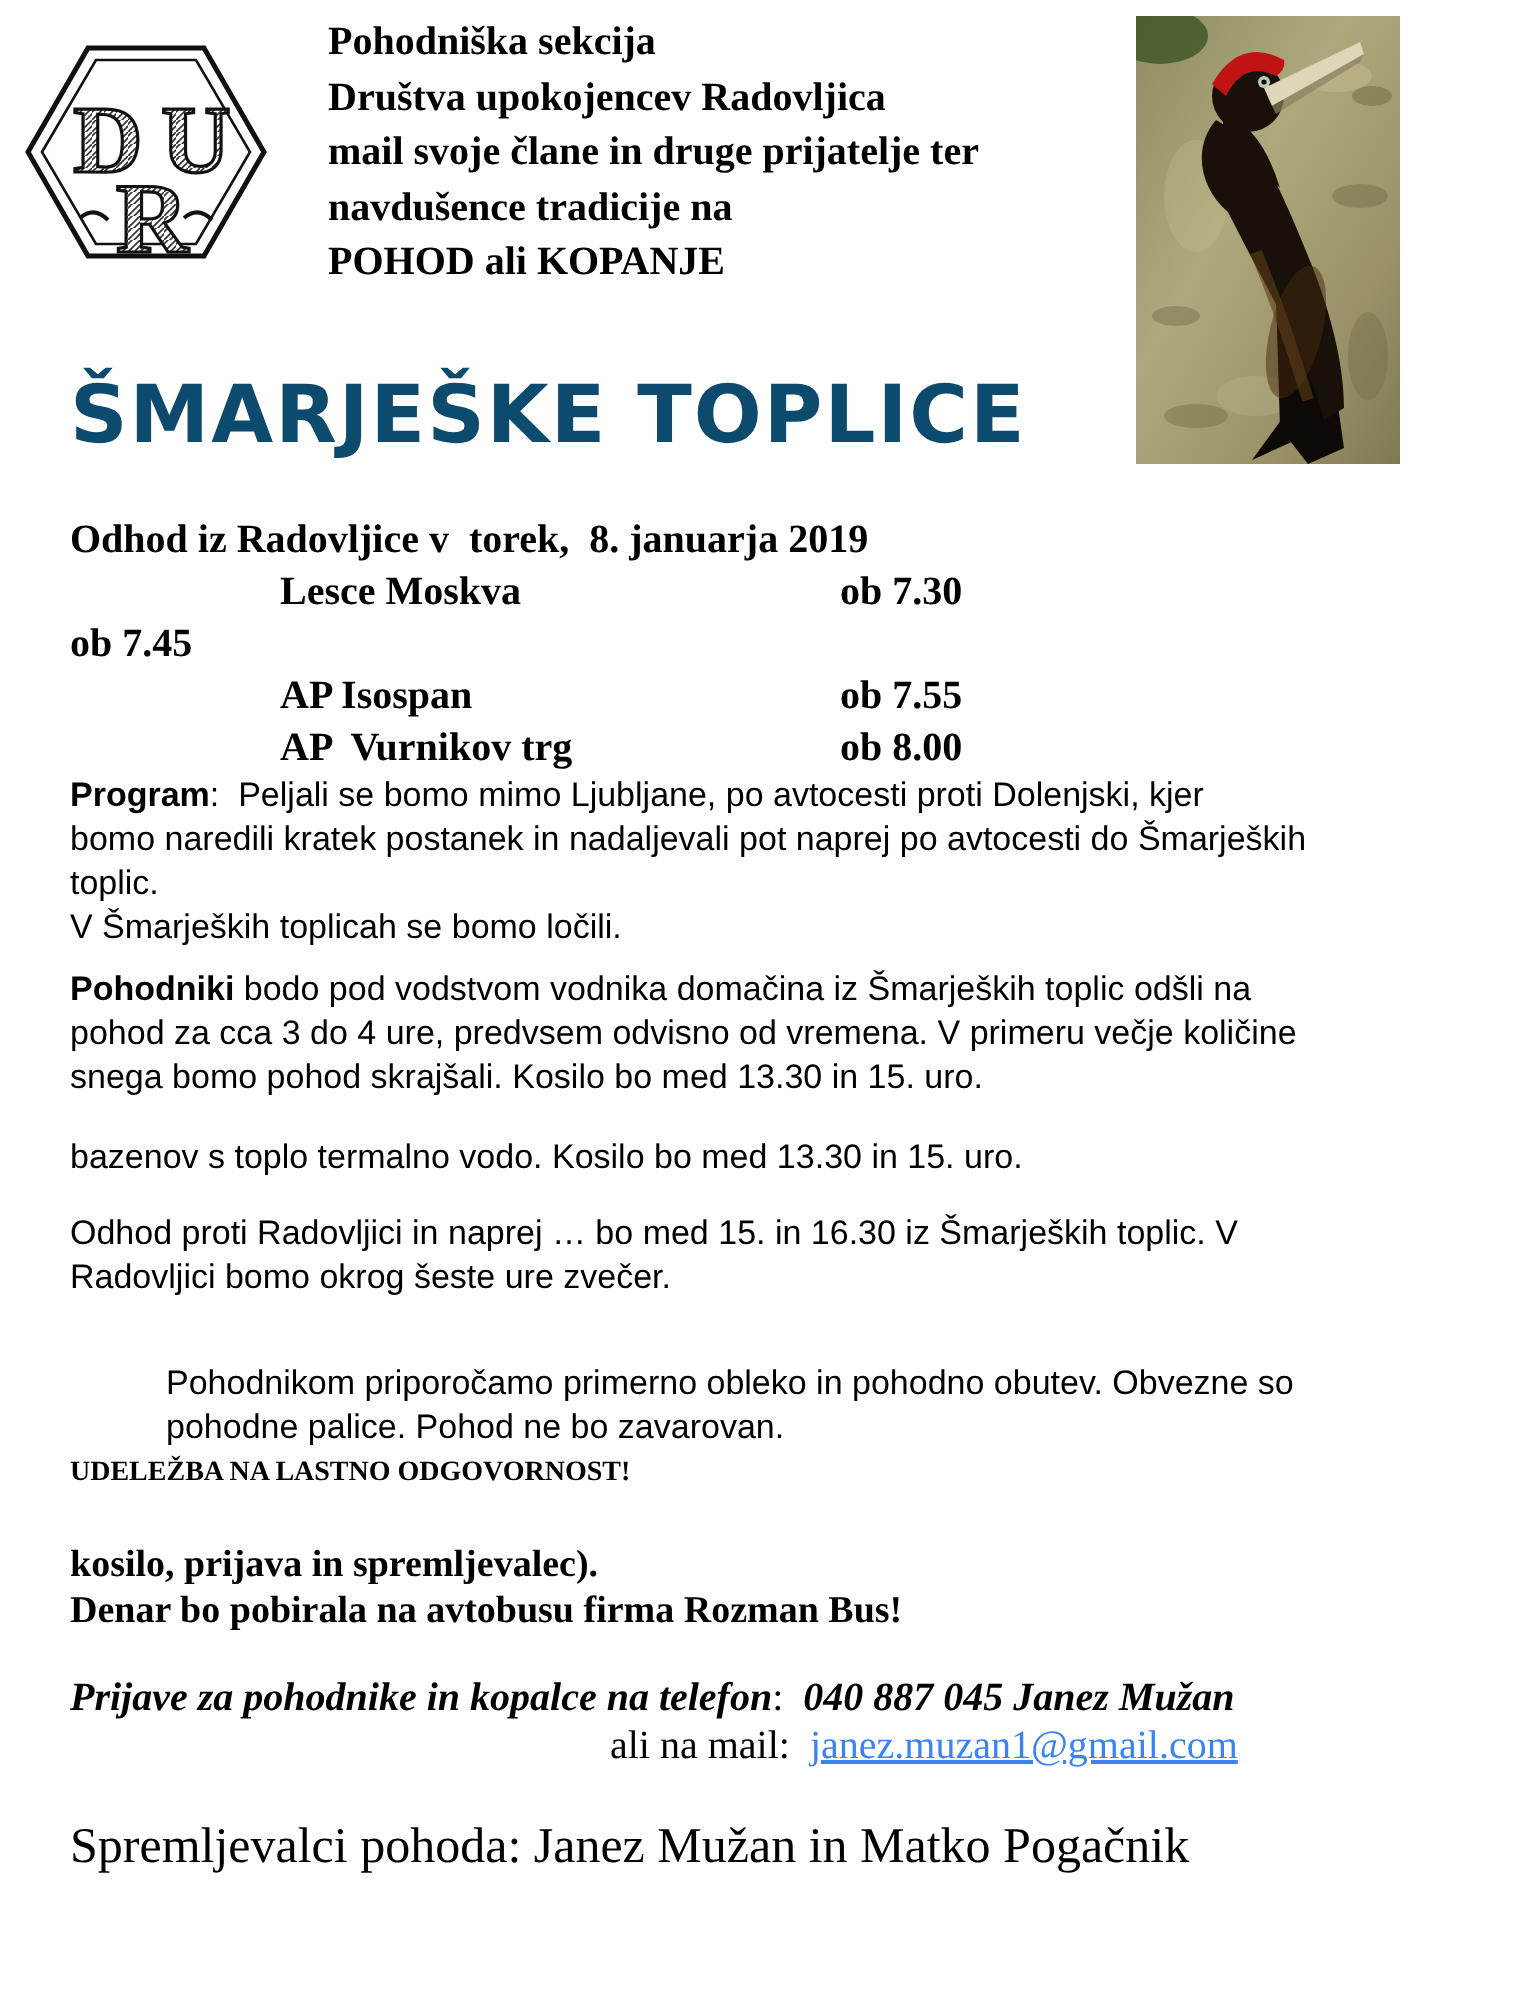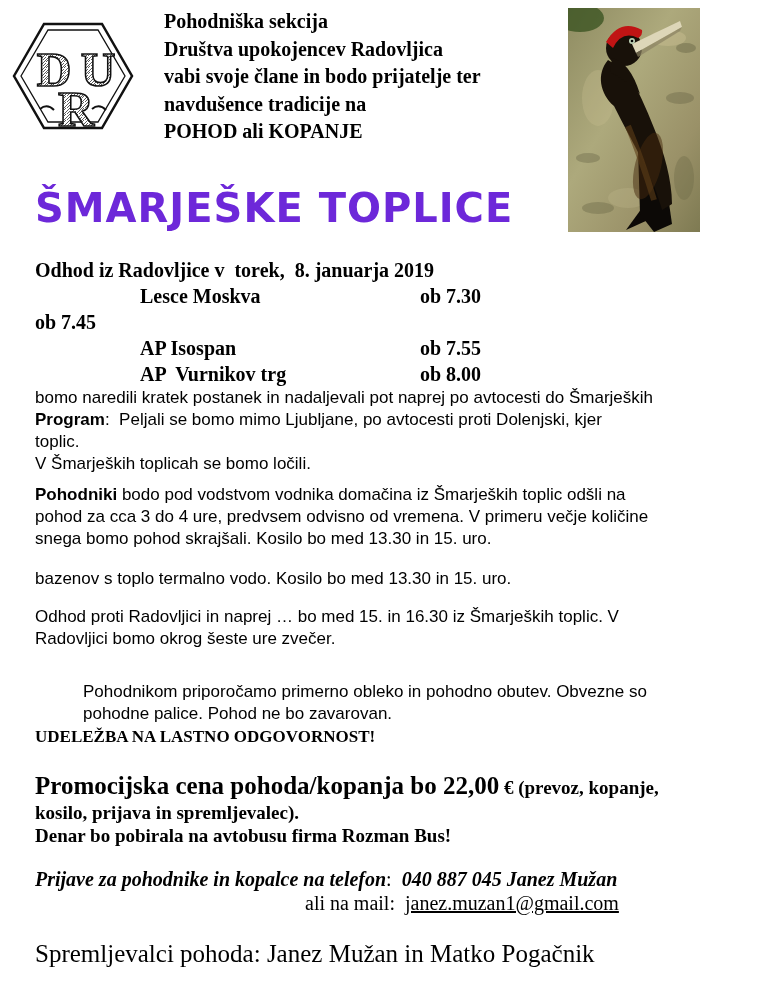--- a/index.html
+++ b/index.html
@@ -17,47 +17,47 @@
     font-weight:bold;font-size:20px;line-height:27.5px;
   }
   .bird{position:absolute;left:568px;top:8px;width:132px;height:224px;}
 
   
   .content{position:absolute;left:35px;top:183px;width:700px;}
 
   .title{
     font-family:"DejaVu Sans","Liberation Sans",sans-serif;
     font-weight:bold;font-size:40px;line-height:50px;letter-spacing:1px;
-    color:#6d28d9;margin:0;
+    color:#0c4a6e;margin:0;
   }
 
   .departure{margin-top:24px;font-weight:bold;font-size:20px;line-height:26px;}
   .dep-row{display:flex;}
   .dep-place{padding-left:105px;flex:0 0 385px;box-sizing:border-box;}
   .dep-time{flex:0 0 auto;}
 
   .sans{font-family:"Liberation Sans","DejaVu Sans",sans-serif;font-size:17px;line-height:22px;}
   .sans .line{white-space:nowrap;}
   .para-program{margin-top:0px;}
   .para-pohodniki{margin-top:9px;}
   .para-kopalci{margin-top:18px;}
   .para-odhod{margin-top:16px;}
   .para-oprema{margin-top:31px;margin-left:48px;}
 
-  .warning{font-family:"Liberation Serif",serif;font-weight:bold;font-size:17px;line-height:20px;margin-top:2px;}
+  .warning{font-family:"Liberation Serif",serif;font-weight:bold;font-size:14px;line-height:20px;margin-top:2px;}
 
   .price{margin-top:24px;font-weight:bold;}
   .price-big{font-size:25px;line-height:30px;}
   .price-small{font-size:19px;}
   .price-line2,.price-line3{font-size:19px;line-height:23px;font-weight:bold;}
 
   .signup{margin-top:20px;font-size:20px;line-height:24px;}
   .signup-bold{font-weight:bold;font-style:italic;}
   .mail-line{margin-left:270px;font-size:20px;line-height:24px;}
-  .email-link{color:#000000;text-decoration:underline;cursor:pointer;}
+  .email-link{color:#3b82f6;text-decoration:underline;cursor:pointer;}
 
   .footer{margin-top:24px;font-size:25px;line-height:30px;font-weight:normal;}
 </style>
 </head>
 <body>
 
 <div class="page">
 
   <div class="logo">
     <svg width="126" height="128" viewBox="0 0 126 128">
@@ -73,21 +73,21 @@
       <text x="88" y="74" text-anchor="middle" font-family="Liberation Serif, serif" font-weight="bold" font-size="48" fill="url(#hatch)" stroke="#111" stroke-width="1.6">U</text>
       <text x="66" y="114" text-anchor="middle" font-family="Liberation Serif, serif" font-weight="bold" font-size="50" fill="url(#hatch)" stroke="#111" stroke-width="1.6">R</text>
       <path d="M30,97 q7,-6 14,1" fill="none" stroke="#111" stroke-width="2"></path>
       <path d="M82,97 q7,-6 14,1" fill="none" stroke="#111" stroke-width="2"></path>
     </svg>
   </div>
 
   <div class="header-text">
     <div>Pohodniška sekcija</div>
     <div>Društva upokojencev Radovljica</div>
-    <div>vabi svoje člane in bodo prijatelje ter</div>
+    <div>mail svoje člane in druge prijatelje ter</div>
     <div>navdušence tradicije na</div>
     <div>POHOD ali KOPANJE</div>
   </div>
 
   <div class="bird">
     <svg width="132" height="224" viewBox="0 0 132 224">
       <defs>
         <linearGradient id="bark" x1="0" y1="0" x2="1" y2="1">
           <stop offset="0" stop-color="#8f8c62"></stop>
           <stop offset="0.4" stop-color="#ada97c"></stop>
@@ -138,22 +138,22 @@
         <span class="dep-place ws">AP Isospan</span>
         <span class="dep-time">ob 7.55</span>
       </div>
       <div class="dep-row">
         <span class="dep-place ws">AP  Vurnikov trg</span>
         <span class="dep-time">ob 8.00</span>
       </div>
     </div>
 
     <div class="sans para-program">
+      <div class="line"><b>Program</b><span class="ws">:  Peljali se bomo mimo Ljubljane, po avtocesti proti Dolenjski, kjer</span></div>
       <div class="line">bomo naredili kratek postanek in nadaljevali pot naprej po avtocesti do Šmarjeških</div>
-      <div class="line"><b>Program</b><span class="ws">:  Peljali se bomo mimo Ljubljane, po avtocesti proti Dolenjski, kjer</span></div>
       <div class="line">toplic.</div>
       <div class="line">V Šmarjeških toplicah se bomo ločili.</div>
     </div>
 
     <div class="sans para-pohodniki">
       <div class="line"><b>Pohodniki</b><span class="ws"> bodo pod vodstvom vodnika domačina iz Šmarjeških toplic odšli na</span></div>
       <div class="line">pohod za cca 3 do 4 ure, predvsem odvisno od vremena. V primeru večje količine</div>
       <div class="line">snega bomo pohod skrajšali. Kosilo bo med 13.30 in 15. uro.</div>
     </div>
 
@@ -166,23 +166,20 @@
       <div class="line">Radovljici bomo okrog šeste ure zvečer.</div>
     </div>
 
     <div class="sans para-oprema">
       <div class="line">Pohodnikom priporočamo primerno obleko in pohodno obutev. Obvezne so</div>
       <div class="line">pohodne palice. Pohod ne bo zavarovan.</div>
     </div>
     <div class="warning">UDELEŽBA NA LASTNO ODGOVORNOST!</div>
 
     <div class="price">
-      <div>
-        <span class="price-big">Promocijska cena pohoda/kopanja bo 22,00</span><span class="price-small ws"> € (prevoz, kopanje,</span>
-      </div>
       <div class="price-line2">kosilo, prijava in spremljevalec).</div>
       <div class="price-line3">Denar bo pobirala na avtobusu firma Rozman Bus!</div>
     </div>
 
     <div class="signup">
       <div>
         <span class="signup-bold">Prijave za pohodnike in kopalce na telefon</span><span class="ws">:  </span><span class="signup-bold">040 887 045 Janez Mužan</span>
       </div>
       <div class="mail-line">
         <span class="ws">ali na mail:  </span><a class="email-link">janez.muzan1@gmail.com</a>

